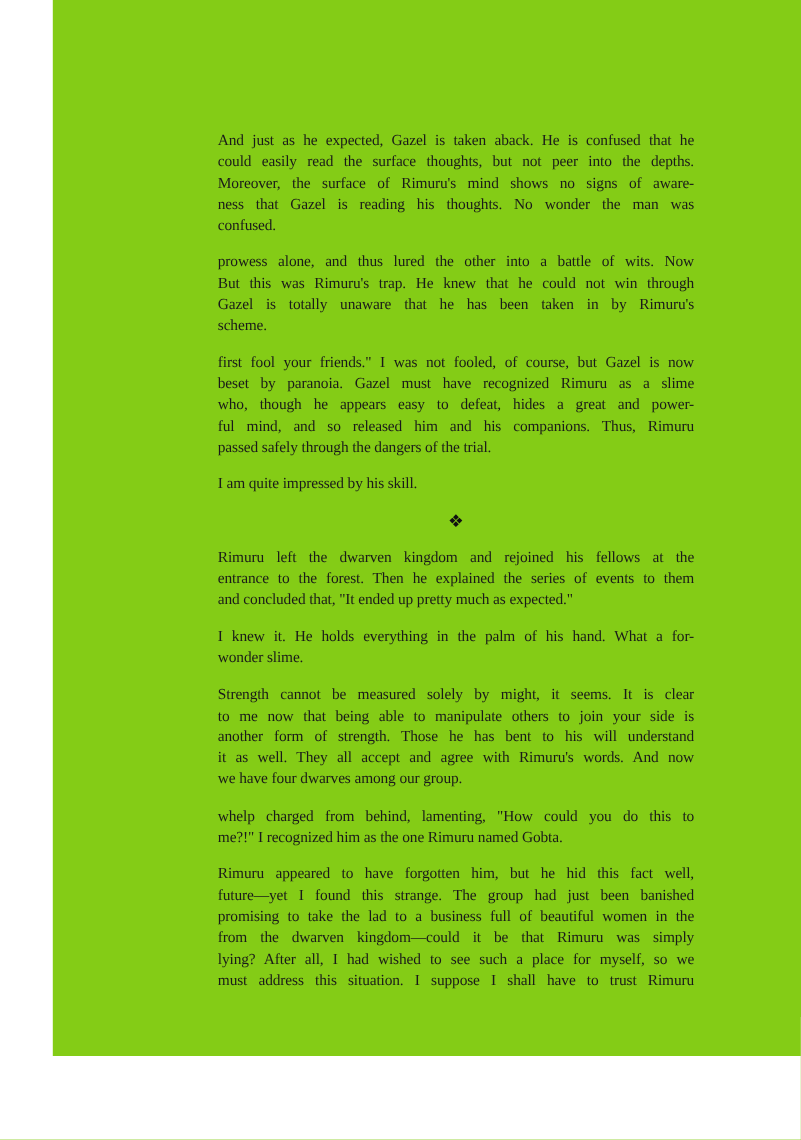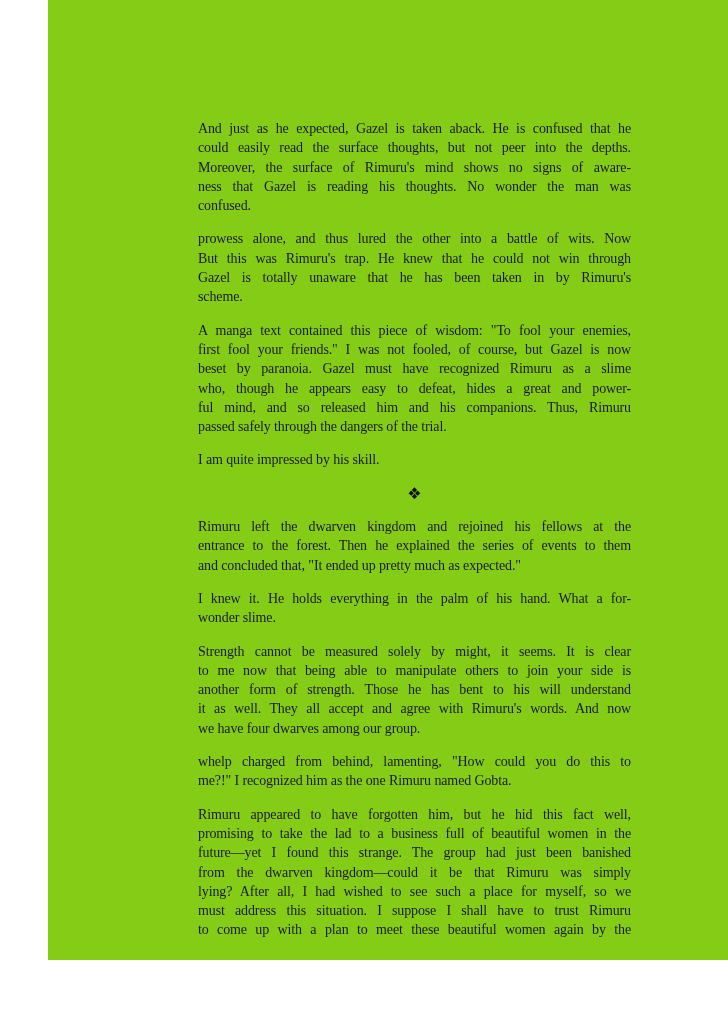--- a/index.html
+++ b/index.html
@@ -63,21 +63,20 @@
         <div class="line">ness that Gazel is reading his thoughts. No wonder the man was</div>
         <div class="line last">confused.</div>
       </div>
       <div class="para">
         <div class="line">prowess alone, and thus lured the other into a battle of wits. Now</div>
         <div class="line">But this was Rimuru's trap. He knew that he could not win through</div>
         <div class="line">Gazel is totally unaware that he has been taken in by Rimuru's</div>
         <div class="line last">scheme.</div>
       </div>
       <div class="para">
-        <div class="line">A manga text contained this piece of wisdom: "To fool your enemies,</div>
         <div class="line">first fool your friends." I was not fooled, of course, but Gazel is now</div>
         <div class="line">beset by paranoia. Gazel must have recognized Rimuru as a slime</div>
         <div class="line">who, though he appears easy to defeat, hides a great and power-</div>
         <div class="line">ful mind, and so released him and his companions. Thus, Rimuru</div>
         <div class="line last">passed safely through the dangers of the trial.</div>
       </div>
       <div class="para">
         <div class="line last">I am quite impressed by his skill.</div>
       </div>
       <div class="divider">❖</div>
@@ -96,21 +95,20 @@
         <div class="line">another form of strength. Those he has bent to his will understand</div>
         <div class="line">it as well. They all accept and agree with Rimuru's words. And now</div>
         <div class="line last">we have four dwarves among our group.</div>
       </div>
       <div class="para">
         <div class="line">whelp charged from behind, lamenting, "How could you do this to</div>
         <div class="line last">me?!" I recognized him as the one Rimuru named Gobta.</div>
       </div>
       <div class="para">
         <div class="line">Rimuru appeared to have forgotten him, but he hid this fact well,</div>
+        <div class="line">future—yet I found this strange. The group had just been banished</div>
         <div class="line">promising to take the lad to a business full of beautiful women in the</div>
-        <div class="line">future—yet I found this strange. The group had just been banished</div>
         <div class="line">from the dwarven kingdom—could it be that Rimuru was simply</div>
         <div class="line">lying? After all, I had wished to see such a place for myself, so we</div>
         <div class="line">must address this situation. I suppose I shall have to trust Rimuru</div>
-        <div class="line">to come up with a plan to meet these beautiful women again by the</div>
       </div>
     </div>
 </div>
 
 </body></html>

